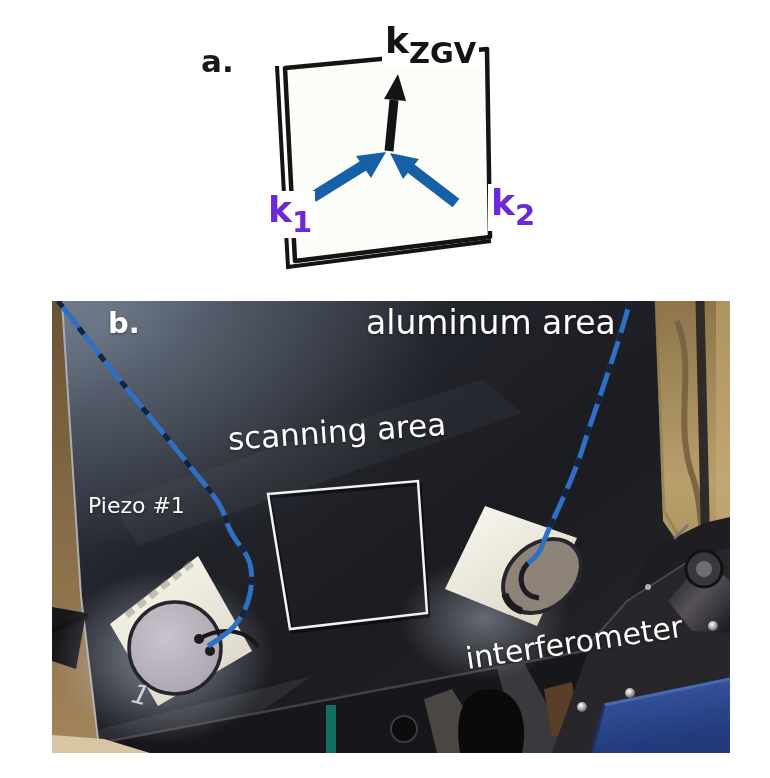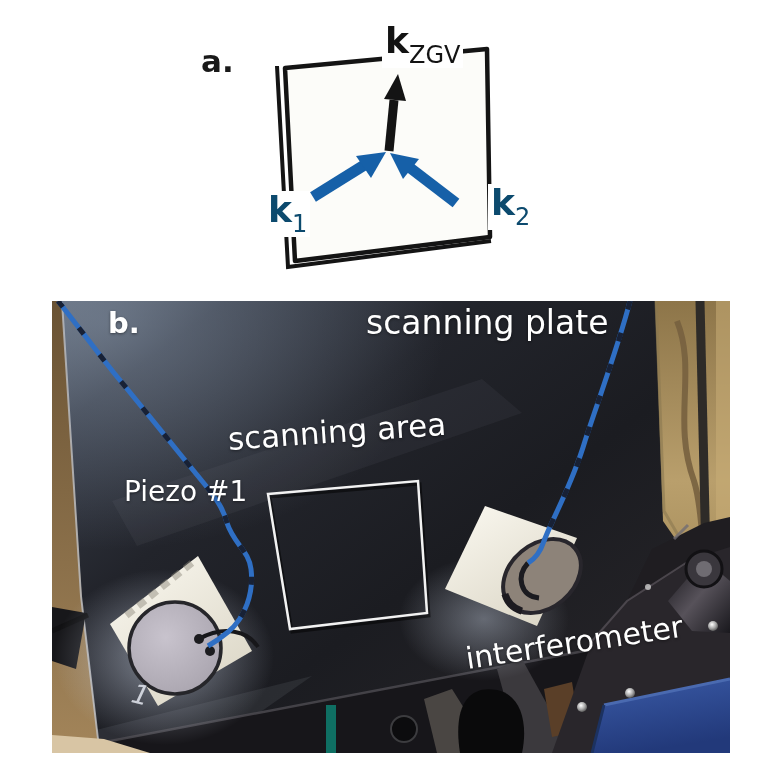--- a/index.html
+++ b/index.html
@@ -6,36 +6,36 @@
   body{width:770px;height:778px;position:relative;overflow:hidden;
        font-family:"DejaVu Sans","Liberation Sans",sans-serif;}
   .figure{position:absolute;left:0;top:0;width:770px;height:778px;background:#ffffff;}
 
   
   .panel-a{position:absolute;left:0;top:0;width:770px;height:301px;}
   .pa-svg{position:absolute;left:0;top:0;}
   .pa-marker{position:absolute;left:201px;top:46px;font-size:31px;font-weight:bold;color:#191919;line-height:1;}
   .ka-label{position:absolute;font-weight:bold;line-height:1;background:#ffffff;padding:1px 3px;white-space:nowrap;}
   .ka-label .base{font-size:36px;font-weight:bold;}
-  .ka-label .sub{font-size:24px;font-weight:normal;vertical-align:-10px;letter-spacing:0px;}
+  .ka-label .sub{font-size:29px;font-weight:bold;vertical-align:-10px;letter-spacing:0px;}
   .ka-black{color:#131313;}
-  .ka-blue{color:#0c4a6e;}
+  .ka-blue{color:#6d28d9;}
   .kzgv{left:382px;top:22px;}
   .k1{left:265px;top:191px;}
   .k2{left:488px;top:184px;}
 
   
   .photo{position:absolute;left:52px;top:301px;width:678px;height:452px;overflow:hidden;background:#1d1f25;}
   .photo svg{position:absolute;left:0;top:0;}
   .photo-label{position:absolute;color:#ffffff;white-space:nowrap;line-height:1.05;
                text-shadow:0 1px 3px rgba(0,0,0,.45);}
   .pb-marker{left:56px;top:7px;font-size:29px;font-weight:bold;}
   .lbl-aluminum{left:314px;top:5px;font-size:33px;}
   .lbl-scan{left:176px;top:122px;font-size:31px;transform:rotate(-4deg);transform-origin:left center;}
-  .lbl-piezo1{left:36px;top:176px;font-size:28px;margin-left:36px;}
+  .lbl-piezo1{left:36px;top:193px;font-size:22px;}
   .lbl-piezo2{left:463px;top:151px;font-size:31px;}
   .lbl-interf{left:414px;top:342px;font-size:30px;transform:rotate(-8.5deg);transform-origin:left center;}
   .lbl-mark1{left:80px;top:380px;font-size:27px;font-style:italic;color:rgba(228,232,240,.85);
              transform:rotate(14deg);text-shadow:none;}
 </style>
 </head>
 <body>
 
 <div class="figure">
 
@@ -206,20 +206,20 @@
         <path d="M 578,0 C 568,40 546,100 533,140 C 520,184 501,216 492,240" fill="none" stroke="#14141c" stroke-width="5" stroke-dasharray="9 24" opacity="0.85"></path>
       </g>
 
       <g>
         <polygon points="218,196 368,183 377,315 240,331" fill="none" stroke="rgba(0,0,0,0.5)" stroke-width="3"></polygon>
         <polygon points="216,193 366,180 375,312 238,328" fill="none" stroke="#f2f2f2" stroke-width="2.5"></polygon>
       </g>
     </svg>
 
     <div class="photo-label pb-marker">b.</div>
-    <div class="photo-label lbl-aluminum">scanning plate</div>
+    <div class="photo-label lbl-aluminum">aluminum area</div>
     <div class="photo-label lbl-scan">scanning area</div>
     <div class="photo-label lbl-piezo1">Piezo #1</div>
     <div class="photo-label lbl-interf">interferometer</div>
     <div class="photo-label lbl-mark1">1</div>
   </div>
 
 </div>
 
 </body></html>

